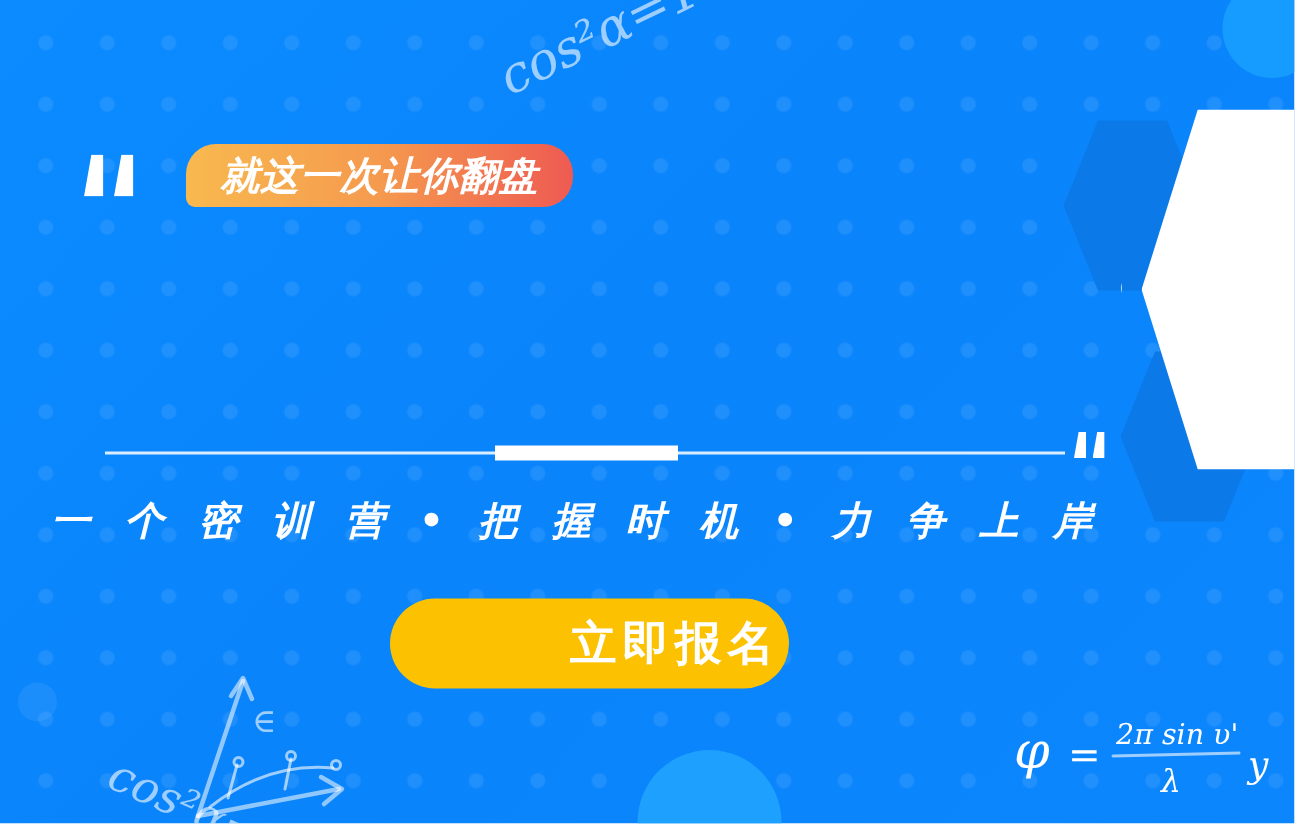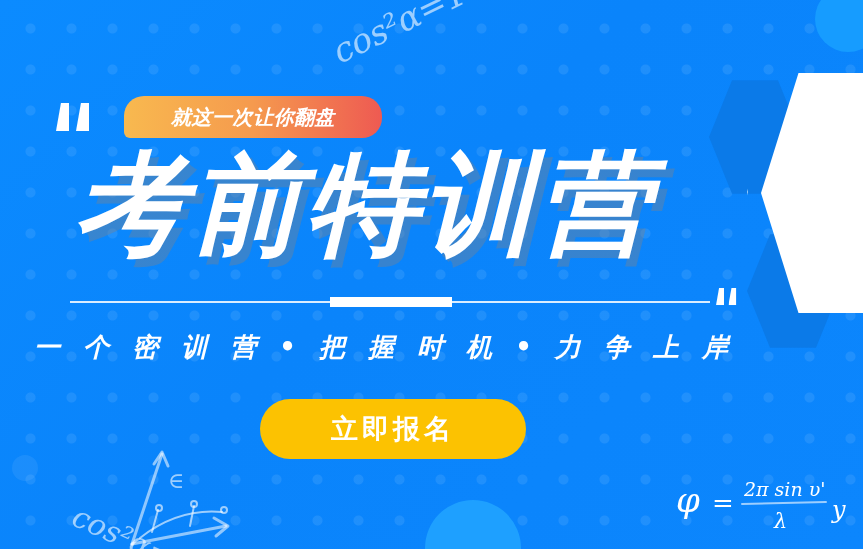--- a/index.html
+++ b/index.html
@@ -165,21 +165,21 @@
     align-items: center;
     justify-content: center;
     color: #ffffff;
     font-weight: bold;
     font-style: italic;
     white-space: nowrap;
     letter-spacing: 0.5px;
   }
   .badge-offer {
     width: 258px;
-    font-size: 20px;
+    font-size: 26px;
     border-radius: 20px 20px 20px 6px;
     background: linear-gradient(90deg, #f8b94f 0%, #f59a4e 50%, #ee5a52 100%);
   }
   .badge-date {
     width: 290px;
     font-size: 23px;
     border-radius: 20px 20px 20px 6px;
     background: linear-gradient(90deg, #49cf7c 0%, #4ed486 100%);
   }
 
@@ -238,25 +238,26 @@
   #cta-button {
     position: absolute;
     left: 260px;
     top: 399px;
     width: 266px;
     height: 60px;
     border: none;
     border-radius: 30px;
     background: #fcc201;
     color: #ffffff;
-    font-size: 27px;
+    font-size: 31px;
     font-weight: bold;
     letter-spacing: 4px;
     cursor: pointer;
     font-family: "DejaVu Sans", "Liberation Sans", sans-serif;
+    text-align: right;
   }
 </style>
 </head>
 <body>
 
 <div id="banner">
 
   <div class="dots"></div>
   <div class="circle-tr"></div>
   <div class="circle-bc"></div>
@@ -309,21 +310,20 @@
   </div>
 
   <div class="quote" id="quote-open">
     <span></span><span></span>
   </div>
 
   <div class="badge-row">
     <div class="badge badge-offer">就这一次让你翻盘</div>
   </div>
 
-  <div id="main-title">考前特训营</div>
 
   <div id="divider">
     <div id="divider-center"></div>
   </div>
 
   <div class="quote" id="quote-close">
     <span></span><span></span>
   </div>
 
   <div id="subtitle">一 个 密 训 营 • 把 握 时 机 • 力 争 上 岸</div>

